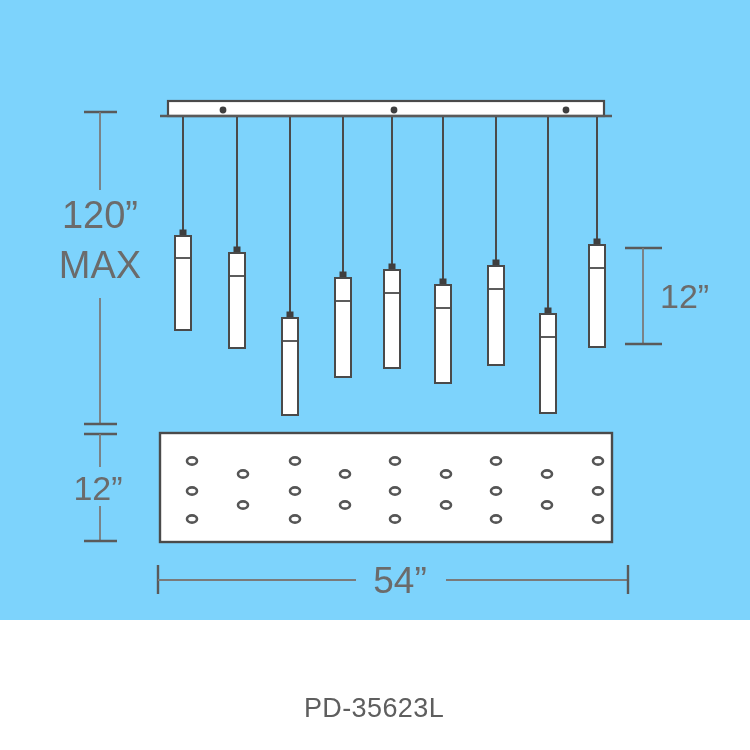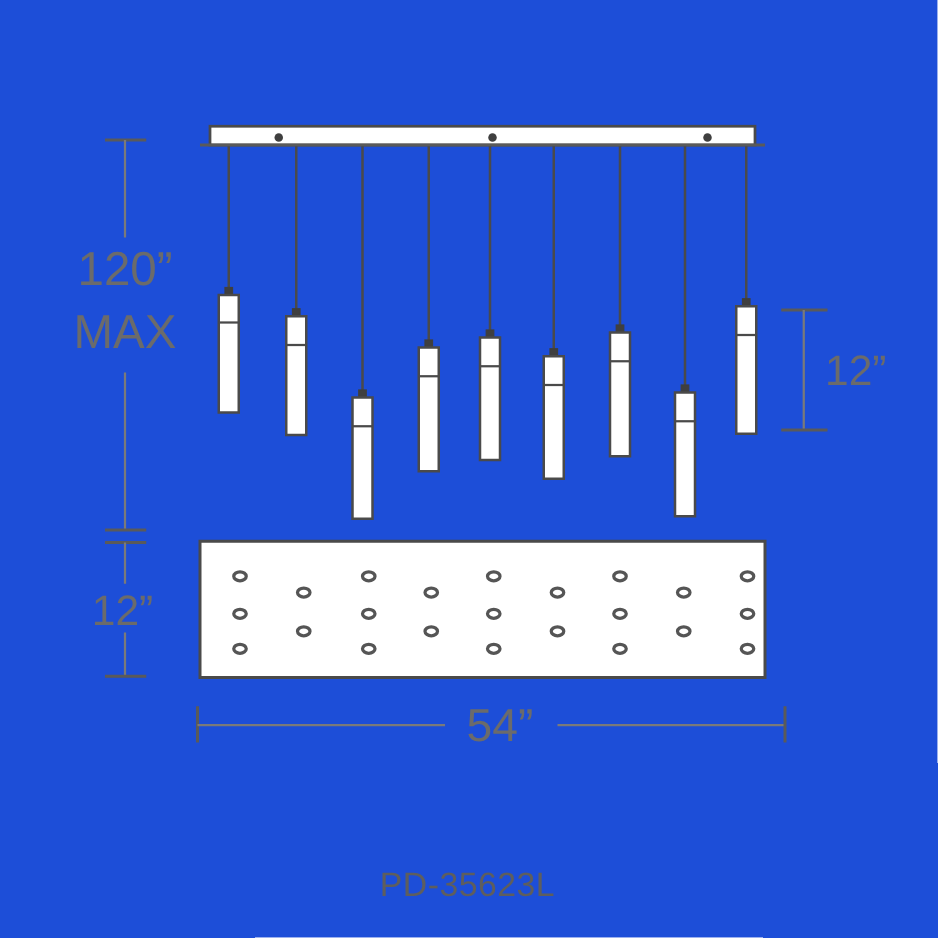--- a/index.html
+++ b/index.html
@@ -9,22 +9,22 @@
   }
   body {
     width: 750px;
     height: 750px;
     font-family: "Liberation Sans", sans-serif;
     overflow: hidden;
   }
   #stage {
     position: relative;
     width: 750px;
-    height: 750px;
-    background: #1d4ed8;
+    height: 620px;
+    background: #7dd3fc;
   }
   #drawing {
     position: absolute;
     left: 0;
     top: 0;
     width: 750px;
     height: 750px;
   }
   .dim-text {
     fill: #6b6b6b;

